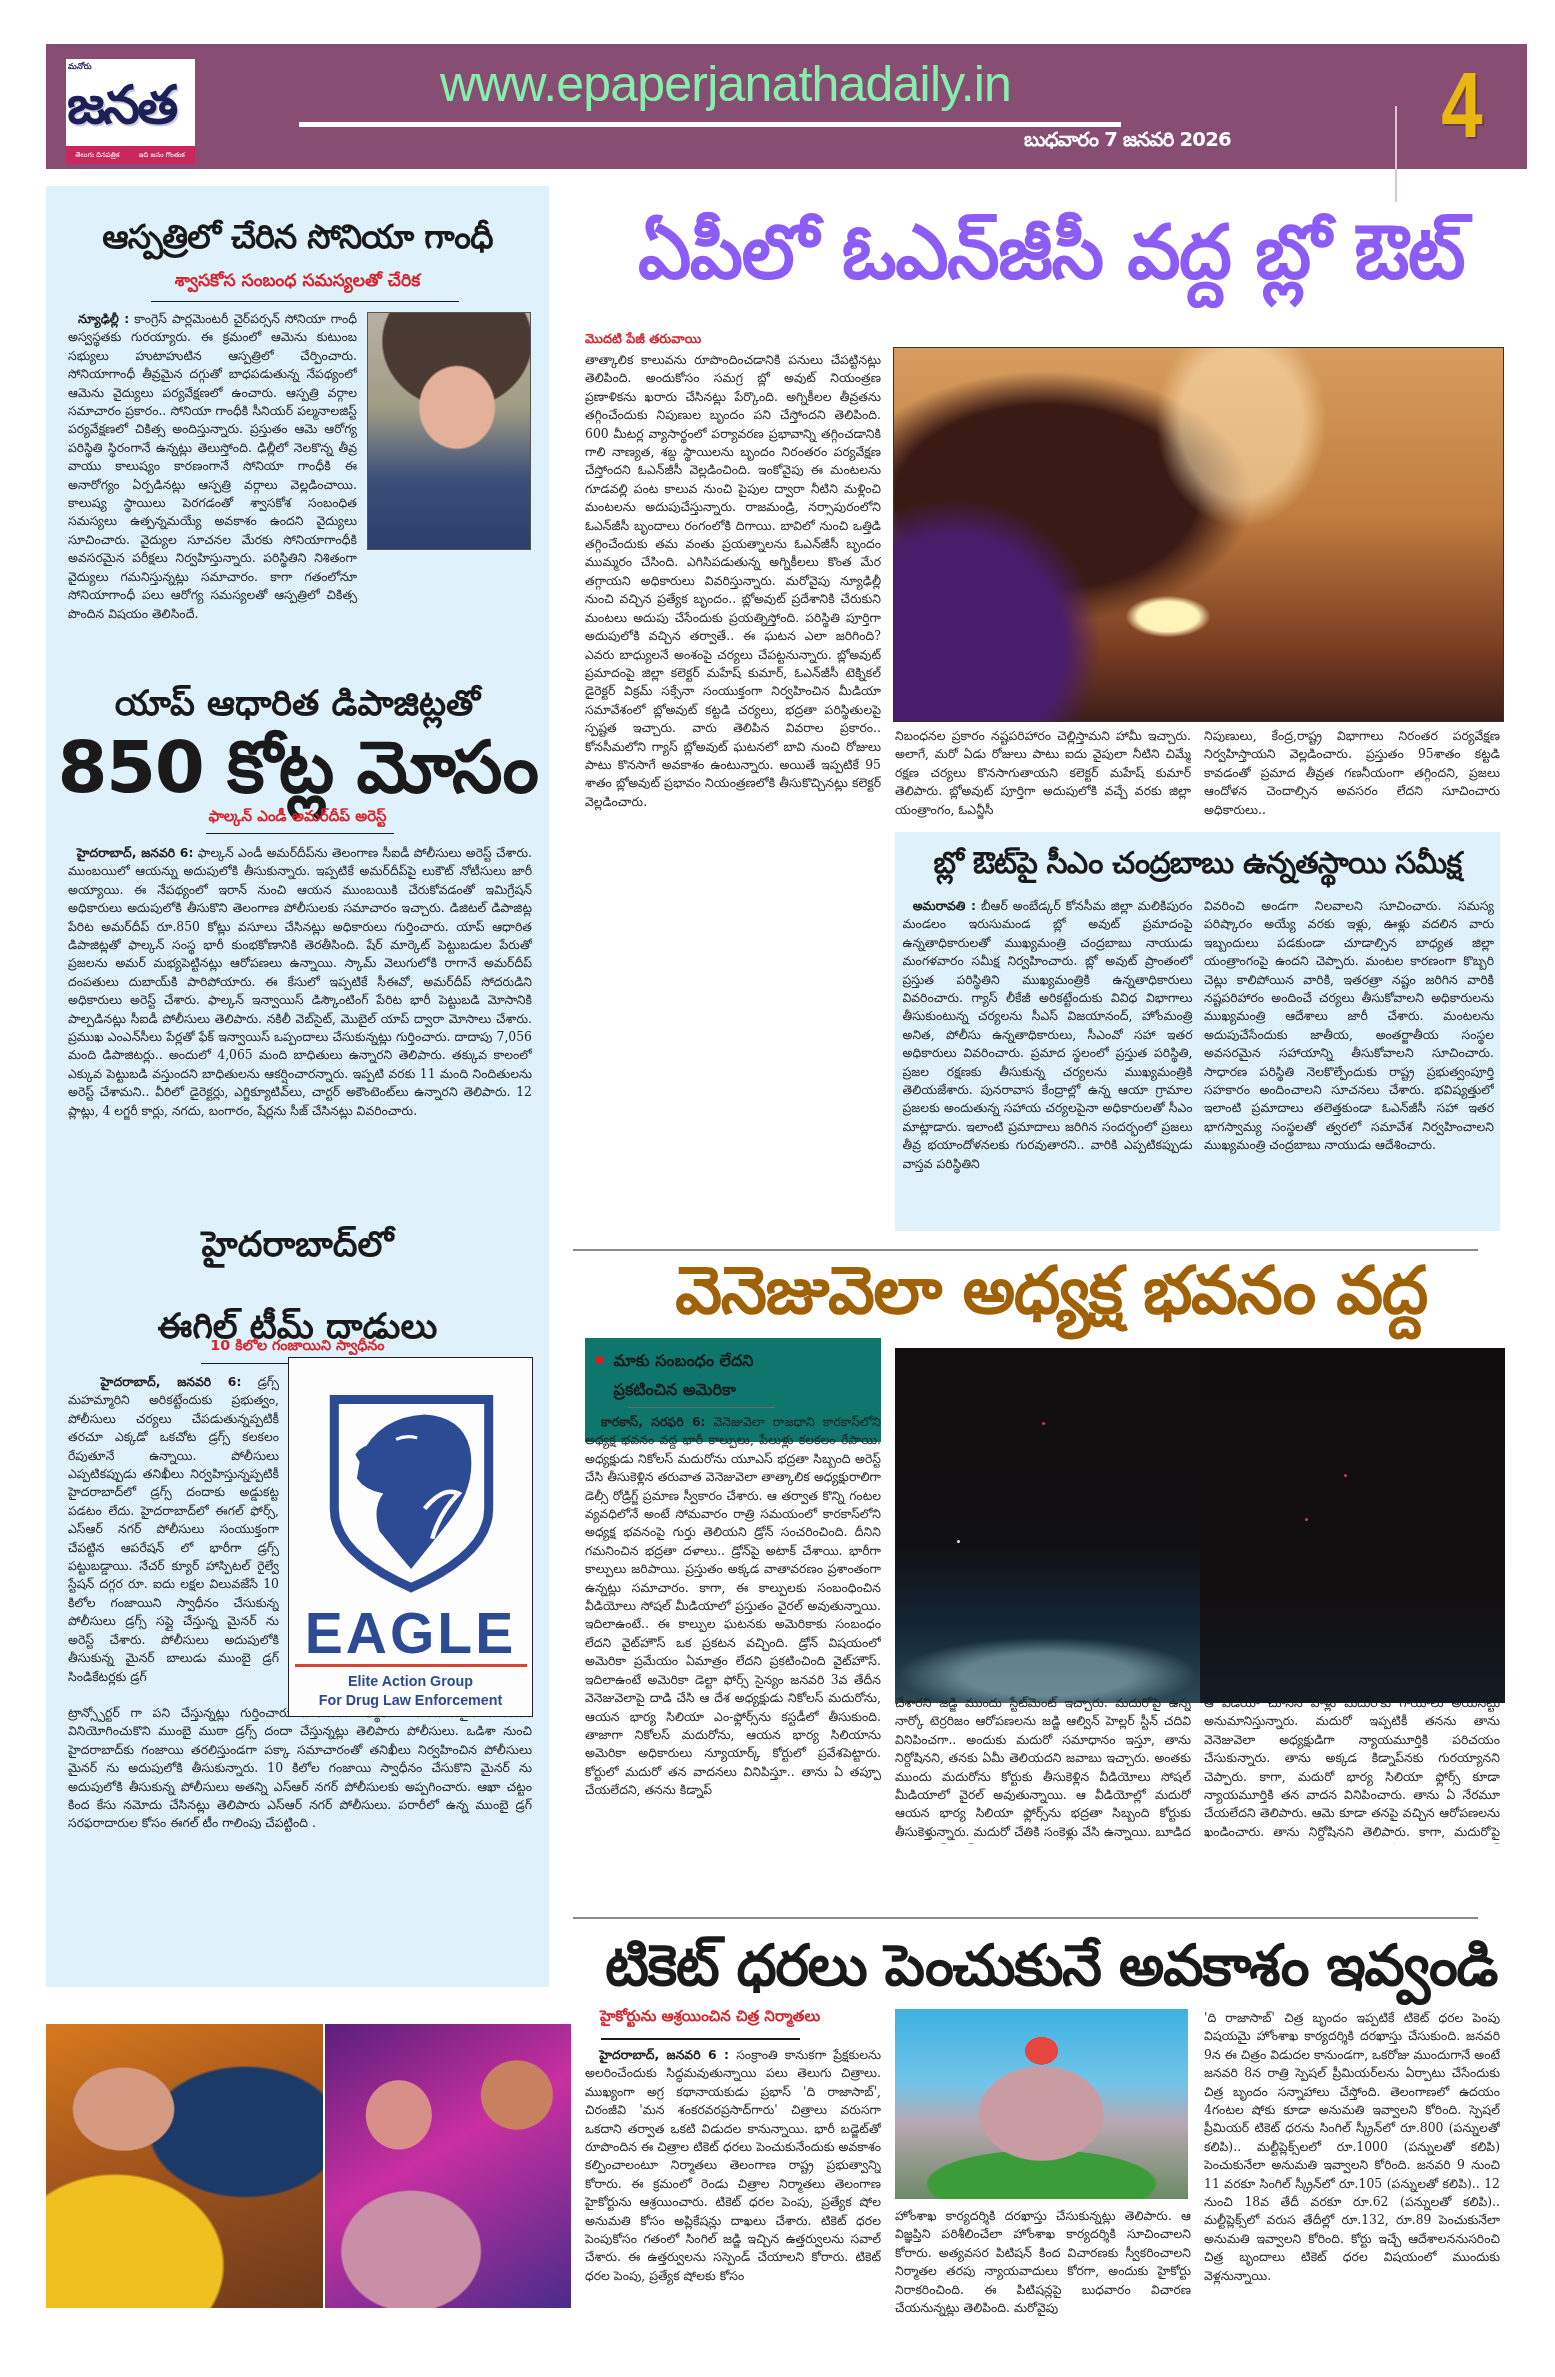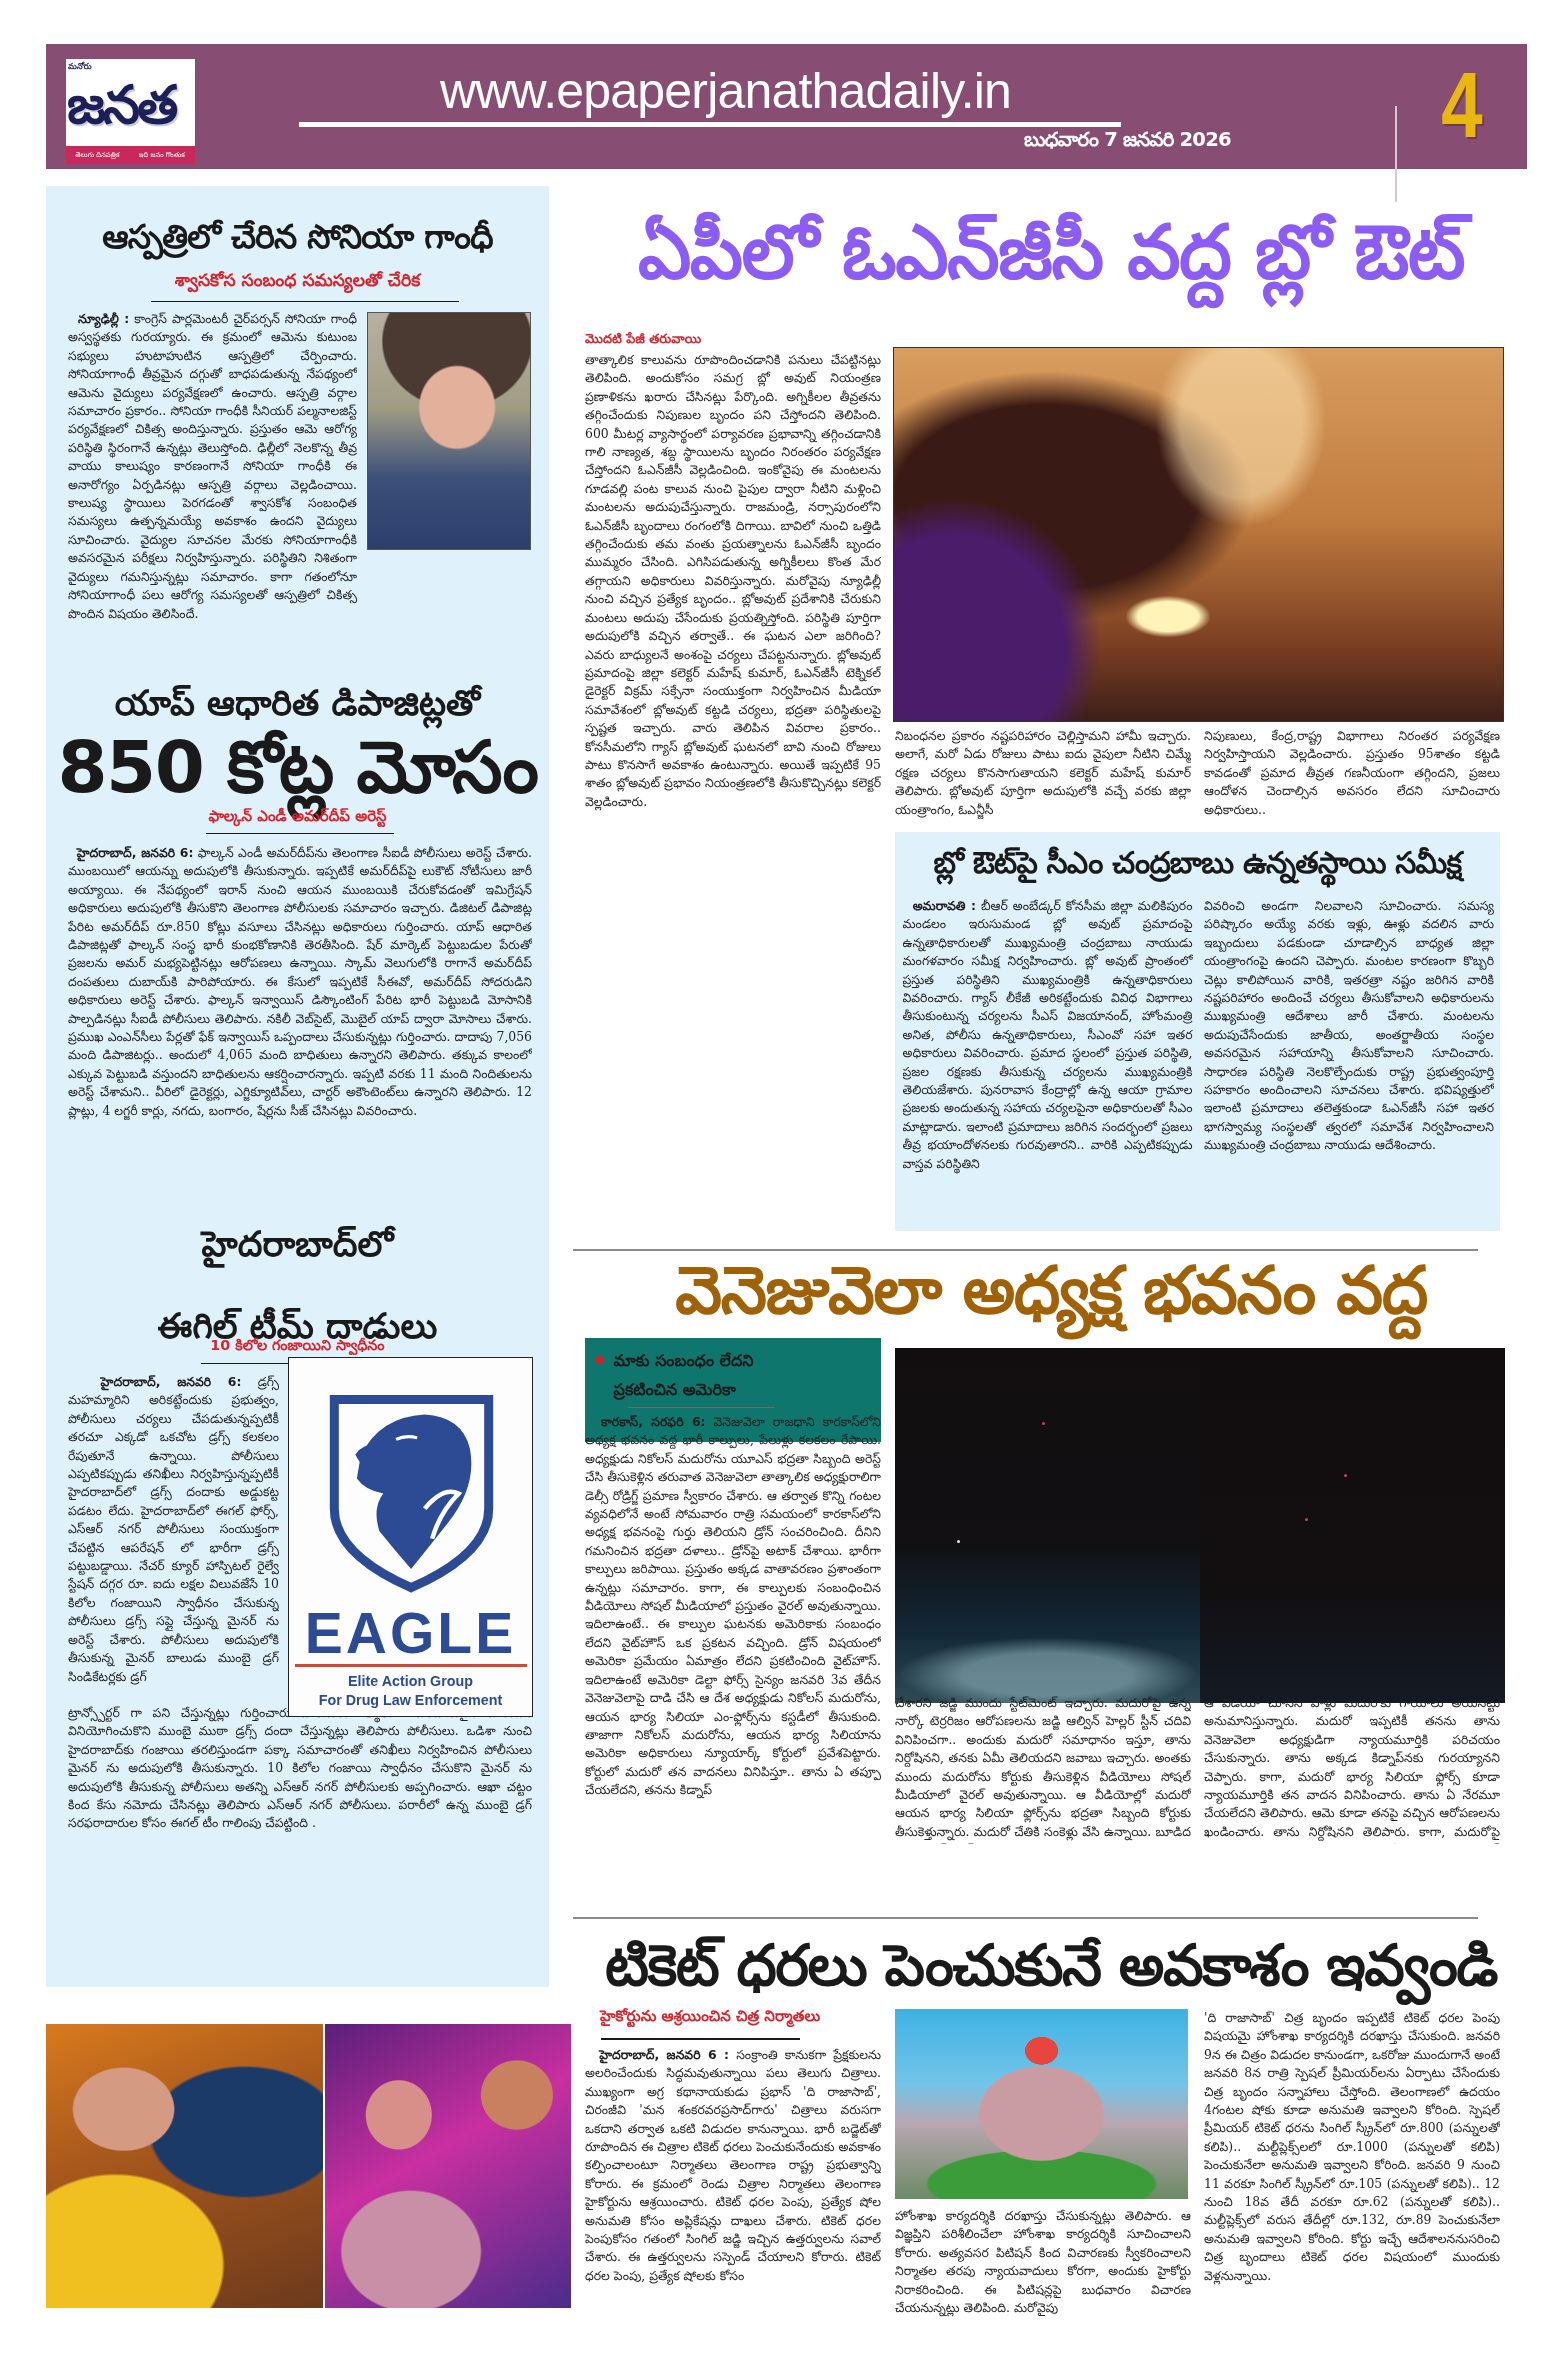--- a/index.html
+++ b/index.html
@@ -6,21 +6,21 @@
   html, body { width: 1555px; height: 2377px; background: #ffffff; overflow: hidden; }
   body { position: relative; font-family: "DejaVu Serif", serif; color: #222; }
 
   
   .masthead { position: absolute; left: 46px; top: 44px; width: 1481px; height: 125px; background: #874d73; }
   .logo-inner { position: absolute; left: 19.6px; top: 15px; width: 129px; height: 105px; background: #ffffff; overflow: hidden; }
   .logo-small { position: absolute; left: 2.3px; top: 2.3px; font-family: "DejaVu Sans", sans-serif; font-size: 8.3px; font-weight: bold; color: #1c2057; }
   .logo-main { position: absolute; left: 1.5px; top: 7.5px; width: 126px; font-family: "DejaVu Sans", sans-serif; font-size: 53px; font-weight: bold; color: #1c2057; letter-spacing: -3px; line-height: 75px; text-shadow: 1.5px 1.5px 0 #c9cbe0; }
   .logo-strip { position: absolute; left: 0; bottom: 0; width: 129px; height: 18px; background: #c8285a; display: flex; justify-content: space-around; align-items: center; }
   .logo-strip span { font-family: "DejaVu Sans", sans-serif; font-size: 6.8px; color: #ffffff; }
-  .site-url { position: absolute; left: 394px; top: 17px; font-family: "Liberation Sans", sans-serif; font-size: 50px; color: #ffffff; letter-spacing: -0.8px; line-height: 60px; }
+  .site-url { position: absolute; left: 394px; top: 10px; font-family: "Liberation Sans", sans-serif; font-size: 50px; color: #86efac; letter-spacing: -0.8px; line-height: 60px; }
   .mast-rule { position: absolute; left: 253px; top: 78px; width: 822px; height: 4.5px; background: #ffffff; }
   .mast-date { position: absolute; left: 978px; top: 84px; font-family: "DejaVu Sans", sans-serif; font-size: 19.6px; font-weight: bold; color: #ffffff; letter-spacing: -0.8px; }
   .mast-vline { position: absolute; left: 1349px; top: 62px; width: 1.5px; height: 96px; background: #d9c8d3; }
   .page-no { position: absolute; left: 1390px; top: 4.5px; font-family: "Liberation Sans", sans-serif; font-size: 93px; font-weight: bold; color: #e8b811; transform: scaleX(0.8); text-shadow: 2.3px 2.3px 0 #6b3a58; line-height: 113px; }
 
   
   .left-col { position: absolute; left: 46px; top: 186px; width: 503px; height: 1801px; background: #dff1fb; }
   .headline { font-family: "DejaVu Sans", sans-serif; font-weight: bold; color: #1a1a1a; text-align: center; line-height: 1.15; }
   .sub-red { font-family: "DejaVu Sans", sans-serif; font-weight: bold; color: #d8242c; text-align: center; }
   .rule-under { border-bottom: 1.5px solid #1a1a1a; margin: 0 auto; }

